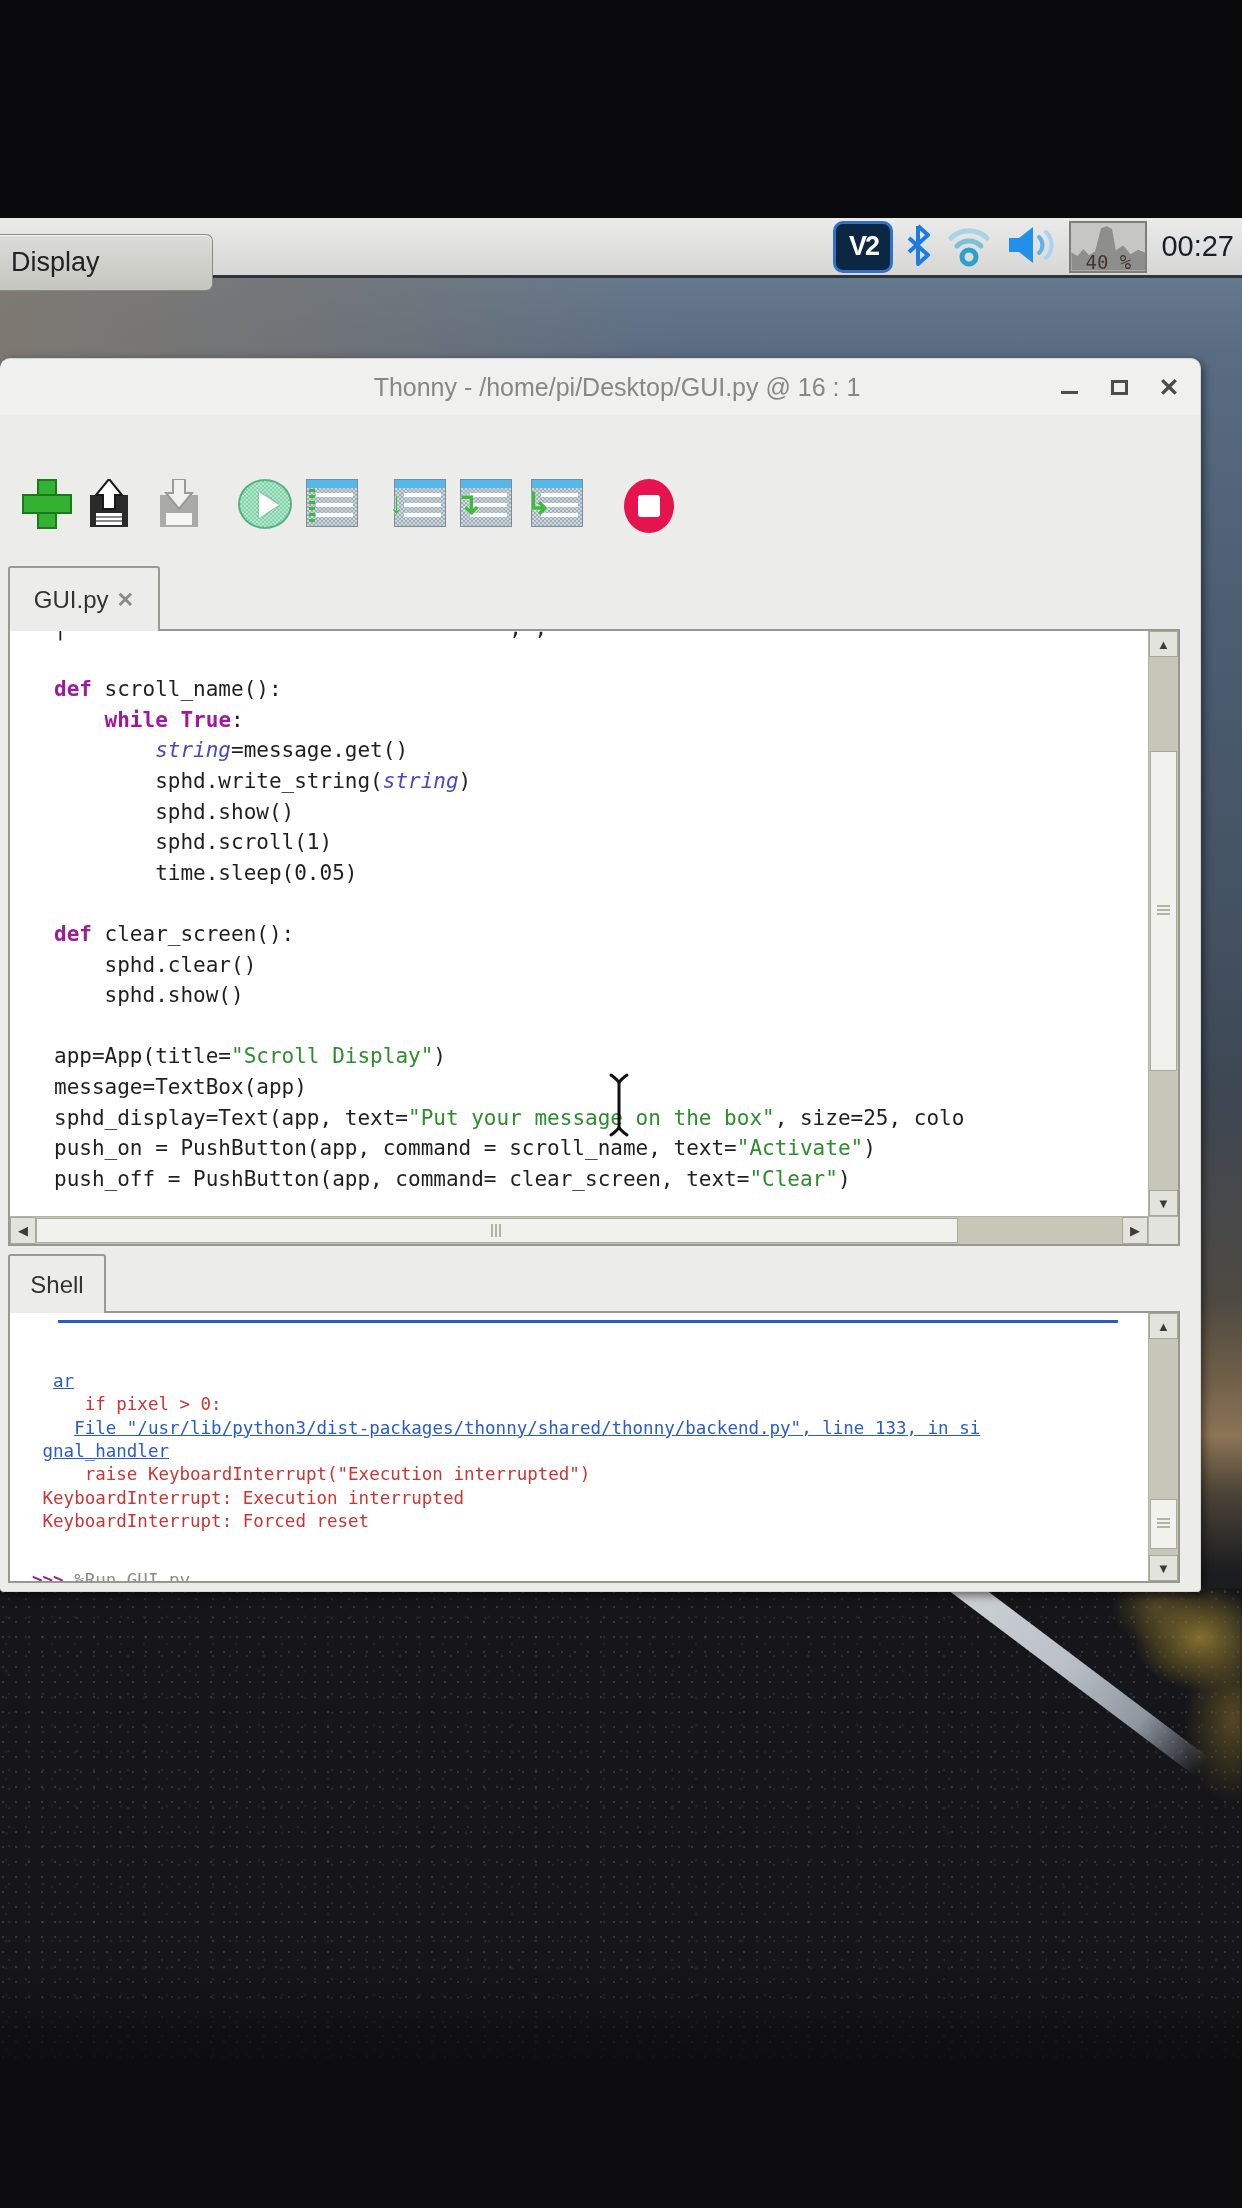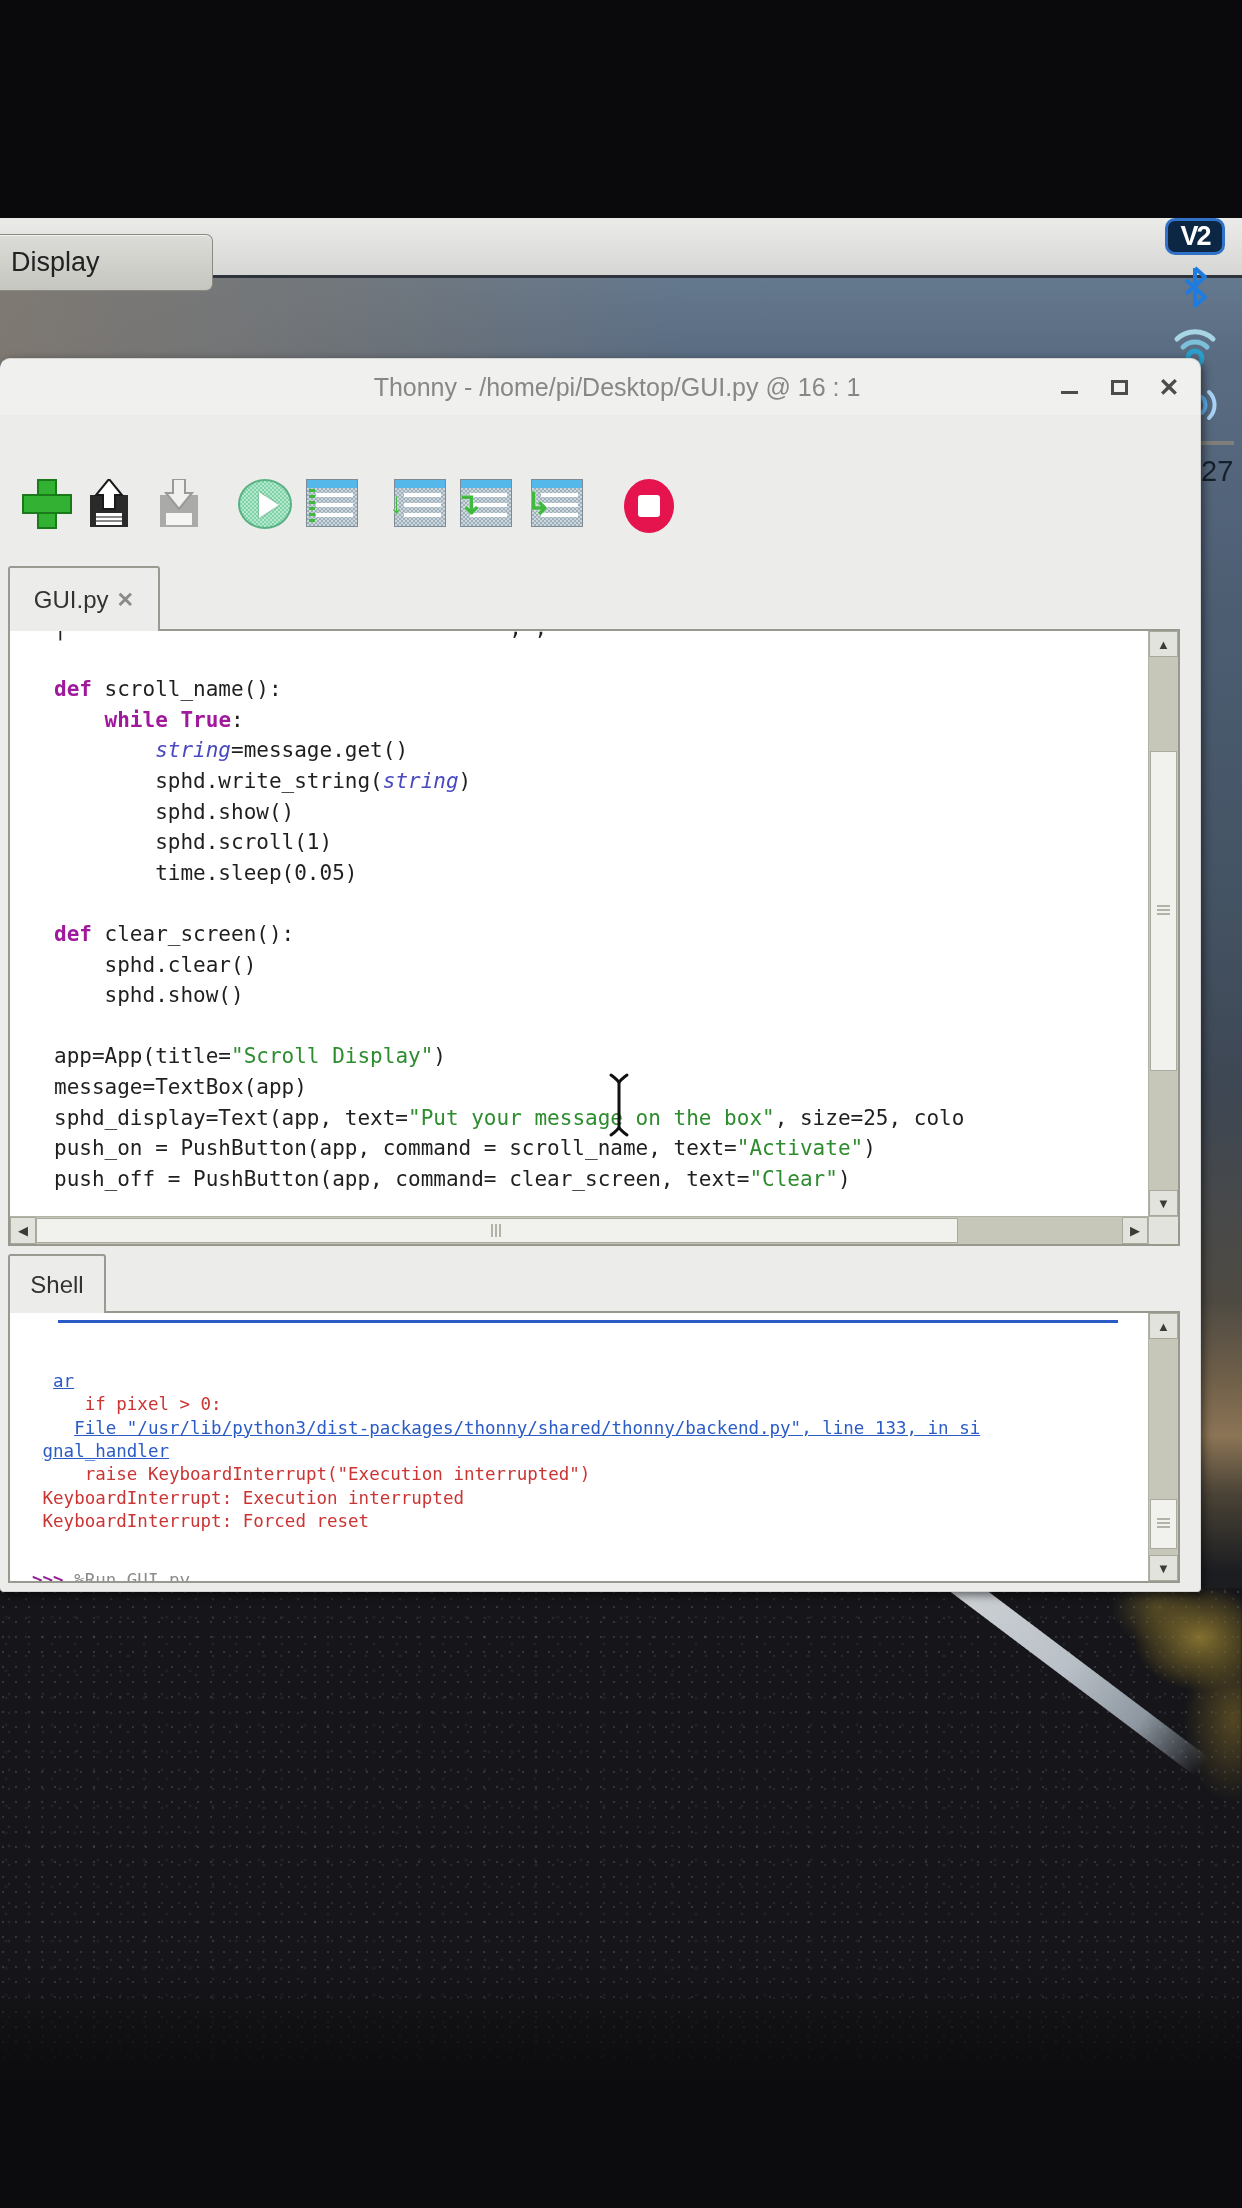--- a/index.html
+++ b/index.html
@@ -32,21 +32,21 @@
     border-radius:4px; filter:blur(.6px); opacity:.95;}
 
   
   .taskbar { position:absolute; left:0; top:218px; width:1242px; height:60px;
     background:linear-gradient(#ebebea,#d6d6d4); border-bottom:3px solid #2f333b;
     display:flex; align-items:center; }
   .task-btn { position:absolute; left:0; top:16px; height:57px; width:213px;
     background:linear-gradient(#dcdcd8,#c6c6c0); border:1px solid #8a8a82; border-left:none;
     border-radius:0 7px 7px 0; box-shadow:inset 0 1px 0 #f2f2ee;
     display:flex; align-items:center; padding-left:11px; font-size:27px; color:#222; }
-  .tray { position:absolute; right:8px; top:0; height:57px; display:flex; align-items:center; gap:10px;flex-direction:column; }
+  .tray { position:absolute; right:8px; top:0; height:57px; display:flex; align-items:center; gap:10px; }
   .vnc-icon { width:60px; height:52px; background:#0c2744; border:3px solid #2f72c8; border-radius:10px;
     color:#fff; font-weight:bold; font-size:27px; display:flex; align-items:center; justify-content:center;
     letter-spacing:-2px; }
   .cpu-box { width:78px; height:52px; background:#c6c6c4; border:2px solid #7e7e7a; position:relative; overflow:hidden; }
   .cpu-graph { position:absolute; left:0; bottom:0; width:100%; height:100%; background:#8e8e8c;
     clip-path:polygon(0 100%,0 62%,8% 70%,16% 55%,24% 68%,32% 60%,40% 12%,48% 8%,55% 14%,60% 58%,70% 48%,80% 66%,90% 57%,100% 63%,100% 100%);}
   .cpu-text { position:absolute; left:0; top:8px; width:100%; text-align:center; font-size:19px; color:#43332f; font-family:"DejaVu Sans Mono",monospace;margin-top:20px; }
   .clock { font-size:29px; color:#16202c; margin-left:4px; }
 
   

